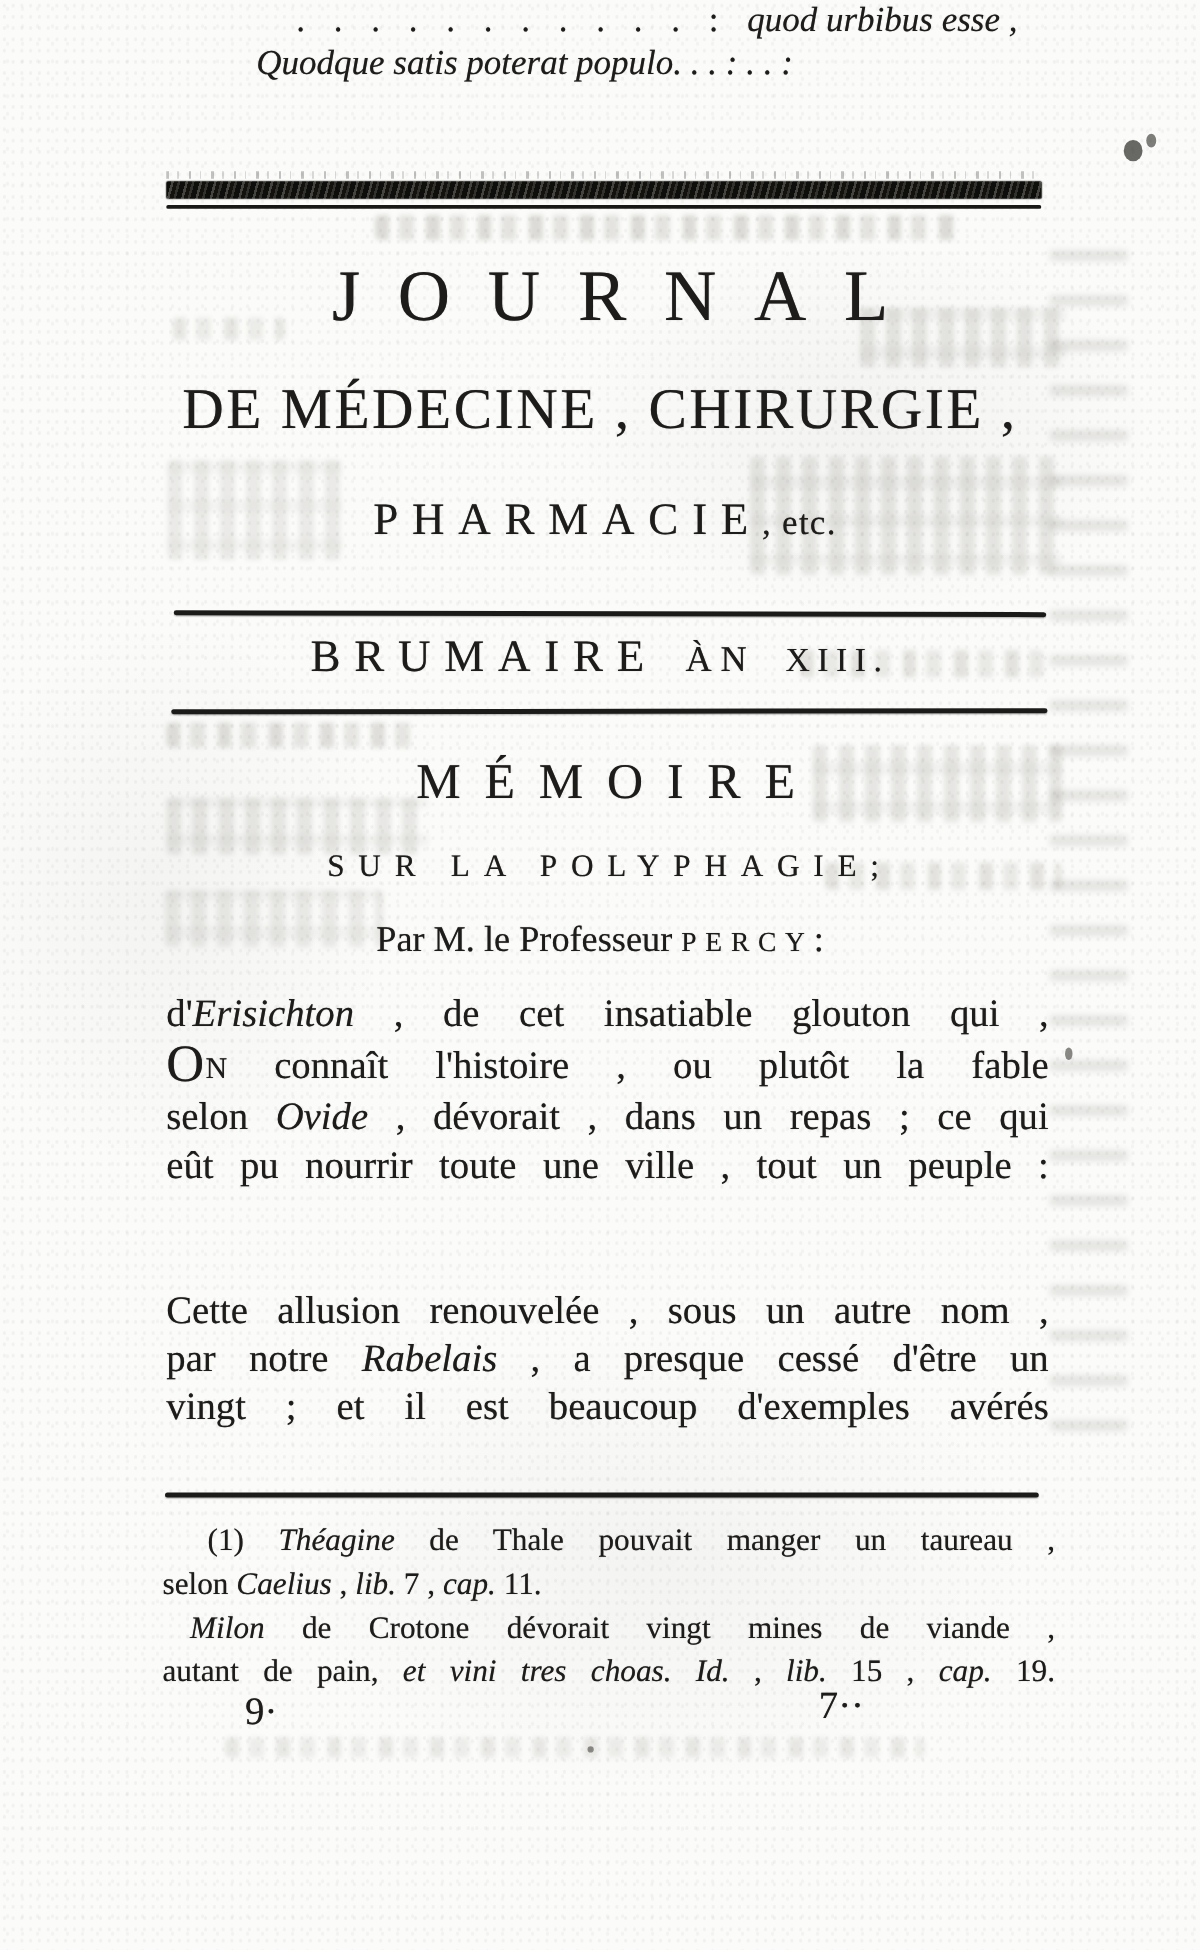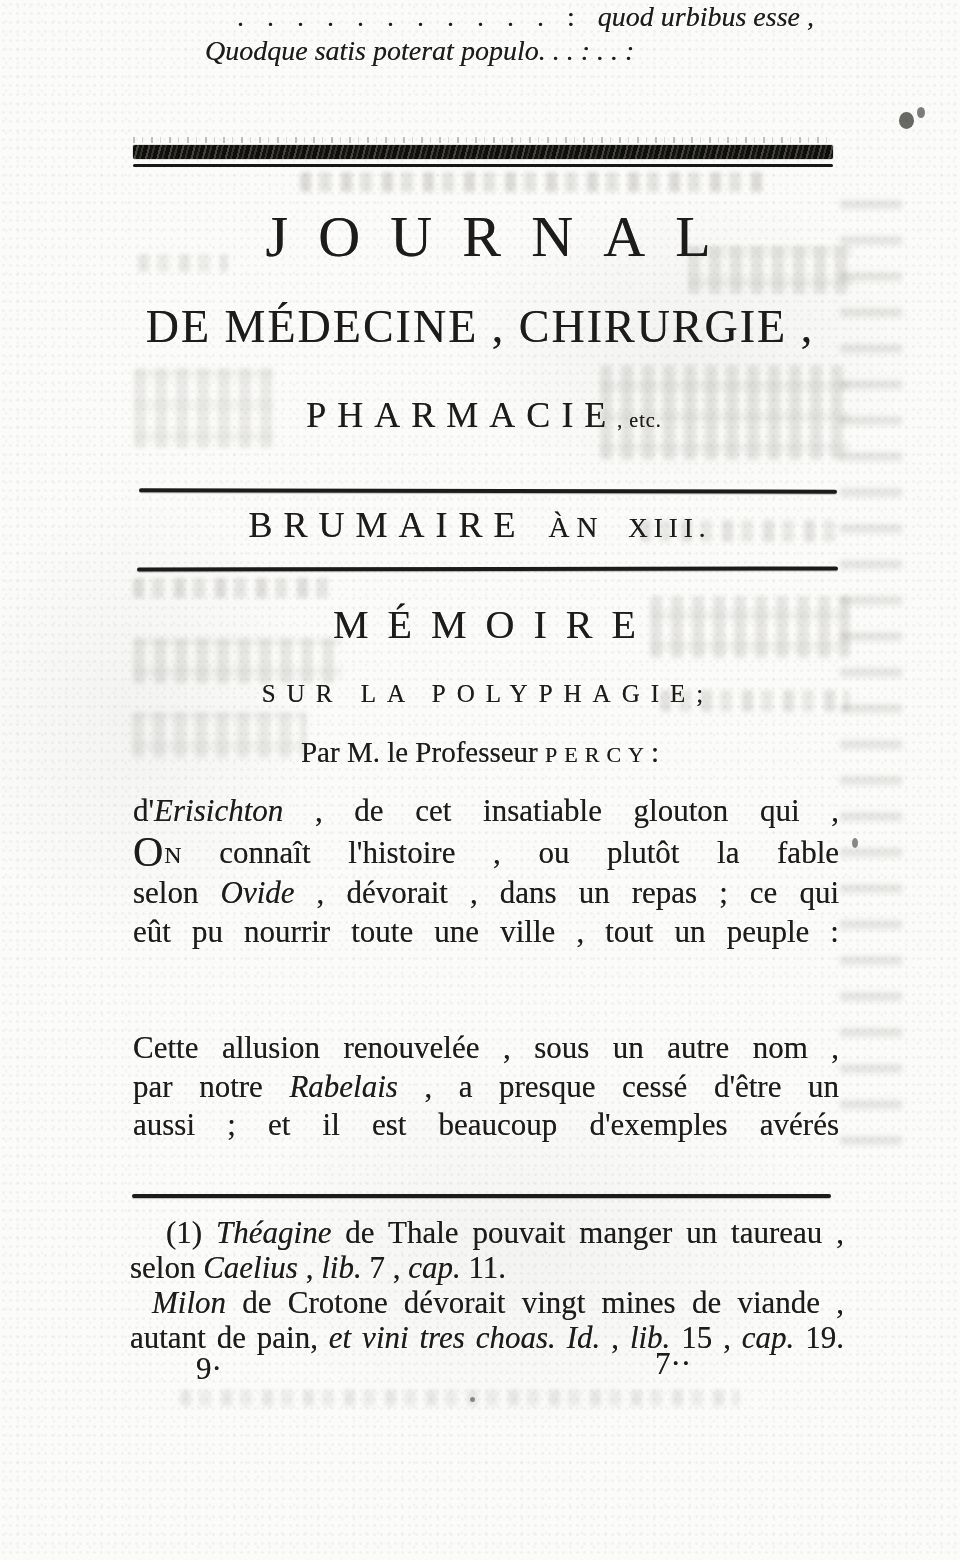--- a/index.html
+++ b/index.html
@@ -37,21 +37,21 @@
     background:repeating-linear-gradient(90deg, rgba(20,20,18,.5) 0 2px, transparent 2px 9px, rgba(20,20,18,.3) 9px 10px, transparent 10px 18px);}
   .ornament-bar{height:14px;border-radius:2px;box-shadow:0 0 1px #000;
     background:repeating-linear-gradient(105deg,#0e0e0c 0 4px,#46443f 4px 6px,#14120f 6px 9px,#33312c 9px 11px);}
   .ornament-line{height:3px;background:#181816;margin-top:5px;border-radius:2px;}
 
   .ctr{position:absolute;left:0;width:100%;text-align:center;white-space:nowrap;}
   .title{top:203px;font-size:58px;letter-spacing:.52em;padding-left:.4em;}
   .subtitle1{top:300px;font-size:46px;letter-spacing:2px;}
   .subtitle2{top:394px;font-size:36px;}
   .subtitle2 .caps{letter-spacing:11px;padding-left:8px;}
-  .subtitle2 .tail{font-size:20px;letter-spacing:1px;}
+  .subtitle2 .tail{font-size:28px;letter-spacing:1px;}
 
   .rule{position:absolute;background:#1b1b19;height:4px;border-radius:2px;box-shadow:0 1px 1px rgba(0,0,0,.25);}
   .rule1{top:489px;left:139px;width:698px;transform:rotate(.12deg);}
   .rule2{top:567px;left:137px;width:701px;transform:rotate(-.08deg);}
   .fnrule{top:1194px;left:132px;width:699px;}
 
   .issue{top:504px;font-size:36px;}
   .issue .i-main{letter-spacing:11px;}
   .issue .i-an{font-size:29px;letter-spacing:7px;margin-left:22px;}
   .issue .i-num{font-size:27px;letter-spacing:6px;margin-left:24px;}
@@ -68,21 +68,21 @@
   .just{text-align:justify;text-align-last:justify;}
   .it{font-style:italic;}
   .initcap{font-size:42px;line-height:1;vertical-align:-3px;letter-spacing:1px;}
   .smallcap{font-size:24px;}
   .dots{word-spacing:16px;}
 
   .quote{position:absolute;left:205px;width:624px;font-size:28px;line-height:34px;}
   .ind{text-indent:32px;}
   .ind2{text-indent:22px;}
 
-  .footnote{position:absolute;top:1215px;left:130px;width:714px;font-size:31px;line-height:35px;}
+  .footnote{position:absolute;top:1215px;left:130px;width:714px;font-size:25px;line-height:35px;}
   .footnote .ind{text-indent:36px;}
 
   .sig{position:absolute;font-size:31px;}
   .sig-left{left:196px;top:1351px;}
   .sig-right{left:655px;top:1346px;}
 </style>
 </head>
 <body>
 
 <div class="page">
@@ -132,21 +132,21 @@
       <div class="tline just"><span>selon </span><span class="it">Ovide</span><span> , dévorait , dans un repas ; ce qui</span></div>
       <div class="tline just"><span>eût pu nourrir toute une ville , tout un peuple :</span></div>
     </div>
   <div class="quote">
       <div class="tline ind"><span class="dots">. . . . . . . . . . . : </span><span class="it">quod urbibus esse ,</span></div>
       <div class="tline"><span class="it">Quodque satis poterat populo. . . : . . :</span></div>
     </div>
   <div class="para para2">
       <div class="tline just"><span>Cette allusion renouvelée , sous un autre nom ,</span></div>
       <div class="tline just"><span>par notre </span><span class="it">Rabelais</span><span> , a presque cessé d'être un</span></div>
-      <div class="tline just"><span>aussi ; et il est beaucoup d'exemples avérés</span></div>
+      <div class="tline just"><span>vingt ; et il est beaucoup d'exemples avérés</span></div>
     </div>
 
   <div class="rule fnrule"></div>
   <div class="footnote">
       <div class="tline just ind"><span>(1) </span><span class="it">Théagine</span><span> de Thale pouvait manger un taureau ,</span></div>
       <div class="tline"><span>selon </span><span class="it">Caelius</span><span> , </span><span class="it">lib.</span><span> 7 , </span><span class="it">cap.</span><span> 11.</span></div>
       <div class="tline just ind2"><span class="it">Milon</span><span> de Crotone dévorait vingt mines de viande ,</span></div>
       <div class="tline just"><span>autant de pain, </span><span class="it">et vini tres choas. Id.</span><span> , </span><span class="it">lib.</span><span> 15 , </span><span class="it">cap.</span><span> 19.</span></div>
     </div>
 

